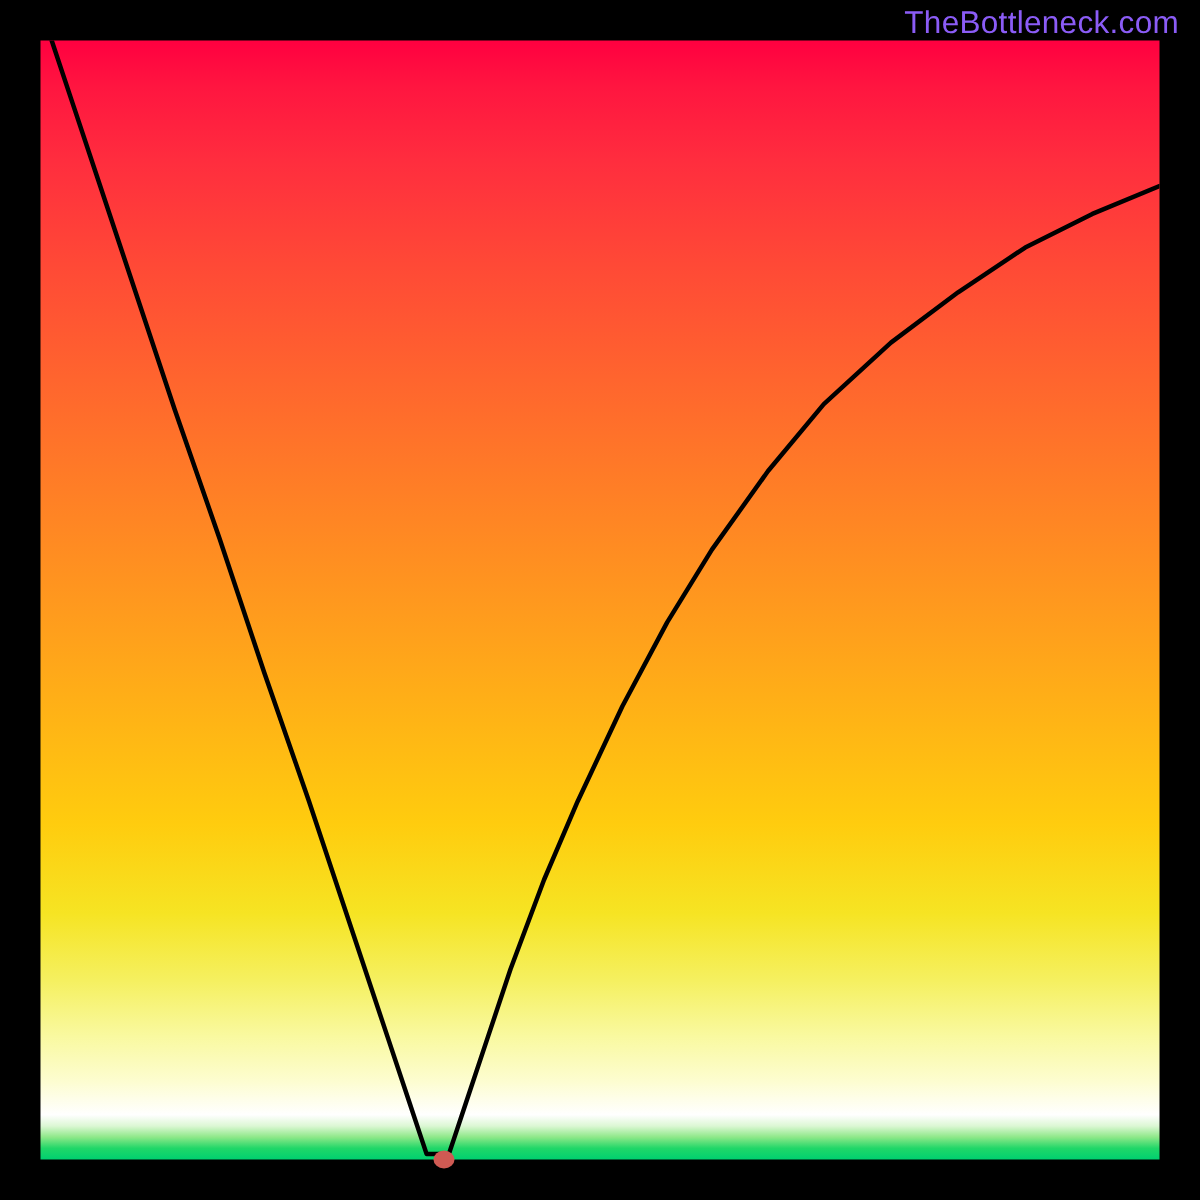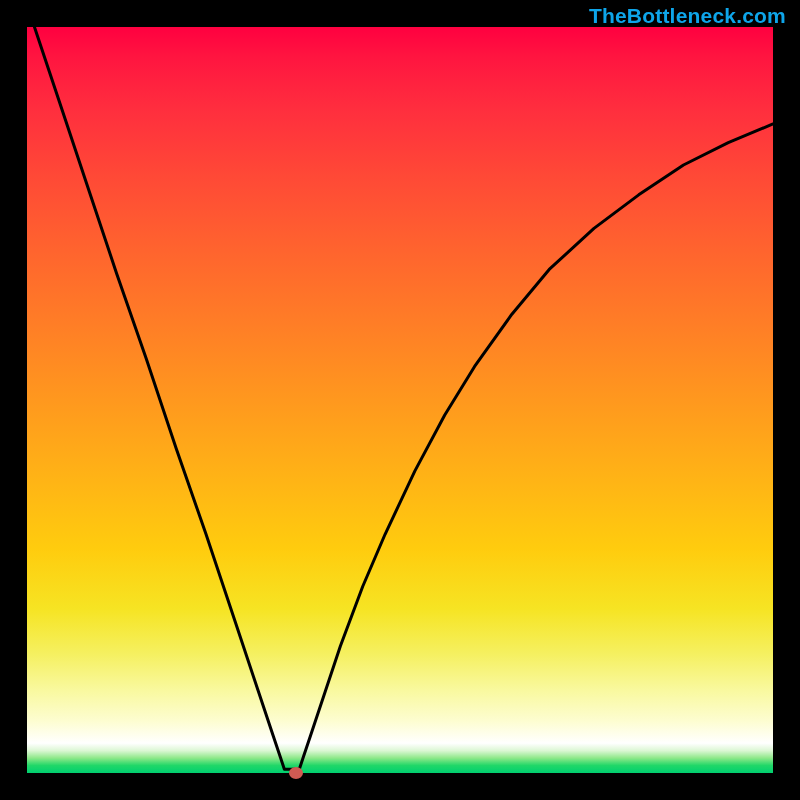--- a/index.html
+++ b/index.html
@@ -11,23 +11,23 @@
       width: 800px;
       height: 800px;
       background: #000;
       position: relative;
       font-family: Arial, Helvetica, sans-serif;
     }
     .watermark {
       position: absolute;
       top: 4px;
       right: 14px;
-      color: #0ea5e9;
+      color: #8b5cf6;
       font-size: 21px;
-      font-weight: 700;
+      font-weight: 400;
       letter-spacing: 0.2px;
       z-index: 10;
     }
     .plot-frame {
       position: absolute;
       left: 27px;
       top: 27px;
       width: 746px;
       height: 746px;
       background: #000;

